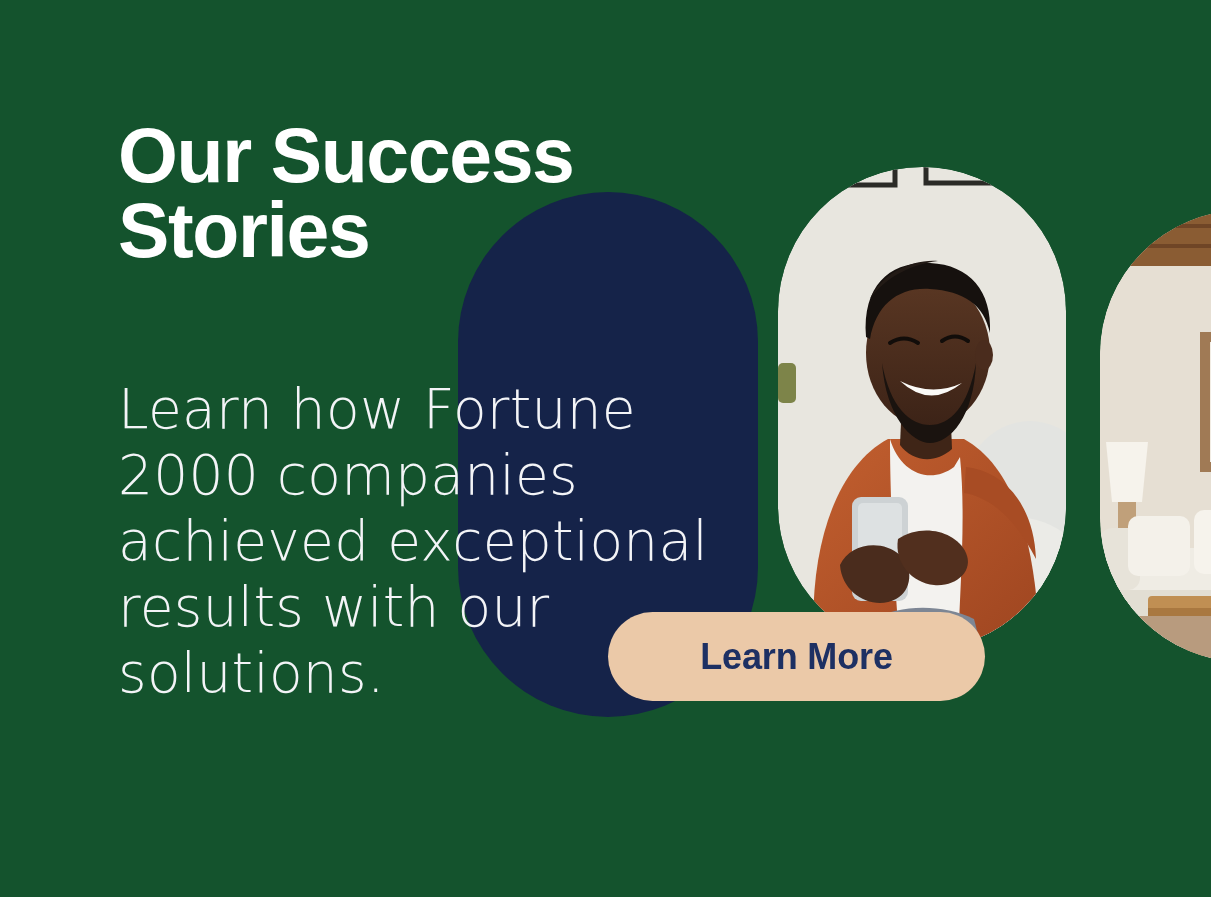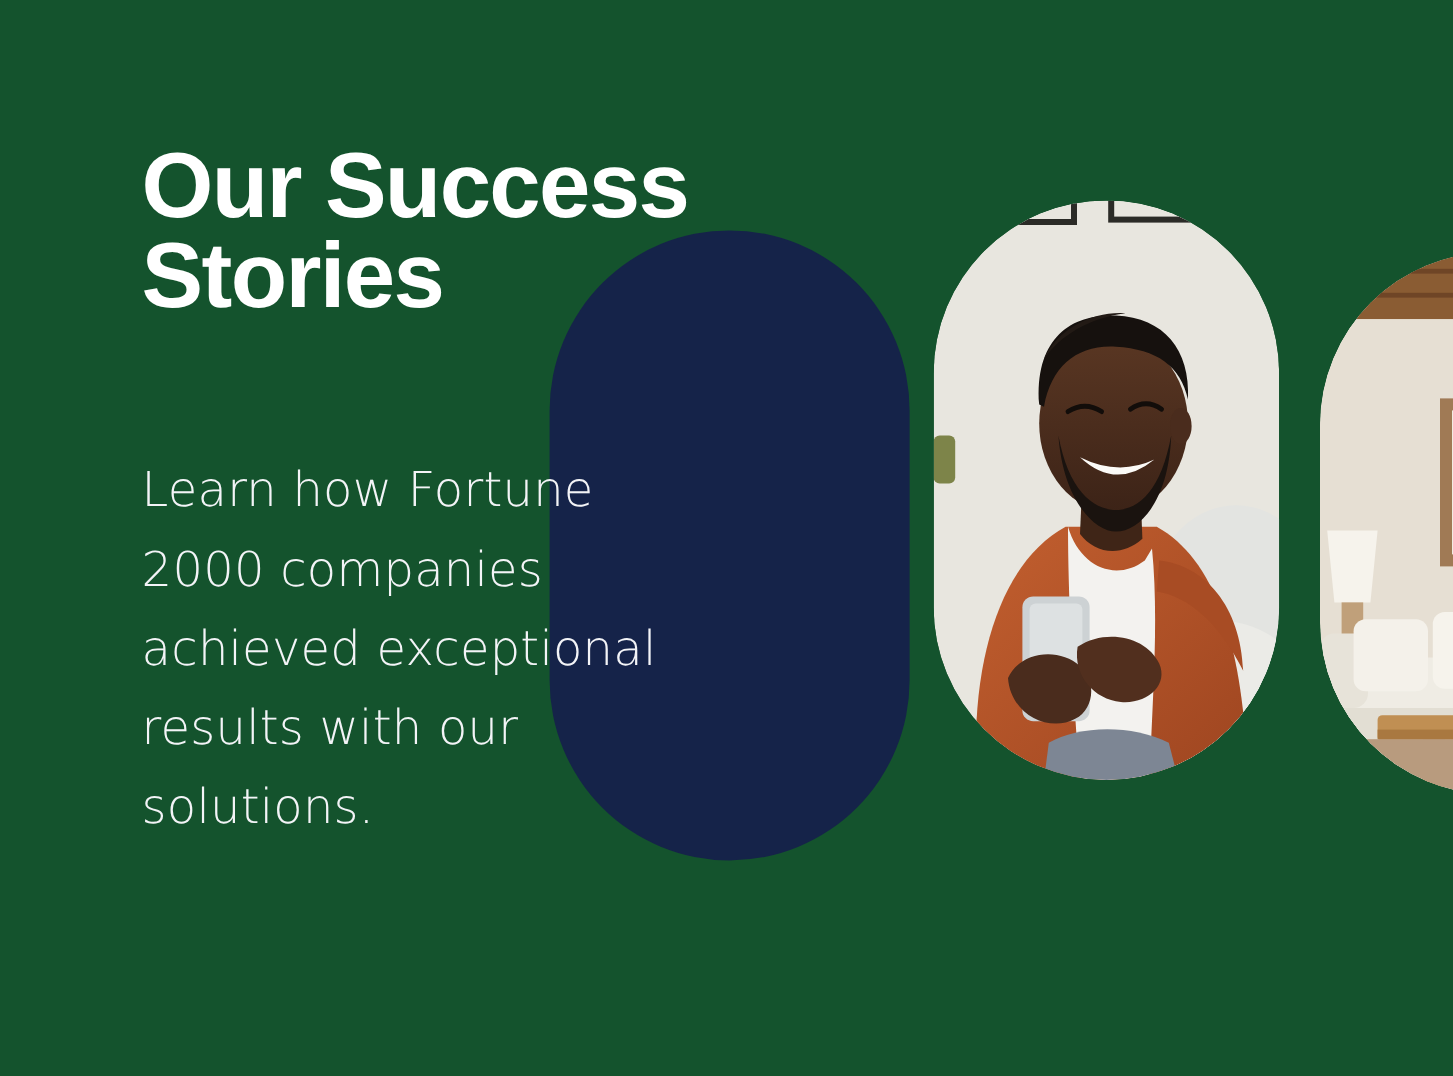--- a/index.html
+++ b/index.html
@@ -51,21 +51,21 @@
     white-space: pre-line;
   }
 
   .subcopy {
     margin: 0;
     position: absolute;
     left: 0;
     top: 258px;
     width: 600px;
     font-family: "DejaVu Sans", sans-serif;
-    font-size: 40px;
+    font-size: 55px;
     line-height: 66px;
     font-weight: 300;
     letter-spacing: 0.005em;
     color: #f3f4f7;
     white-space: pre-line;
   }
 
   
   .photo-card {
     position: absolute;
@@ -230,14 +230,17 @@
         <rect x="48" y="386" width="240" height="22" rx="4" fill="#c08f53"></rect>
         <rect x="48" y="398" width="240" height="8" fill="#a97840"></rect>
         <rect x="86" y="406" width="18" height="46" fill="#b07f46"></rect>
         <rect x="238" y="406" width="18" height="46" fill="#b07f46"></rect>
 
         <rect x="0" y="406" width="288" height="46" fill="#b89b7e"></rect>
       </g>
     </svg>
   </div>
 
+  <button class="cta-button">
+    <span>Learn More</span>
+  </button>
 
 </div>
 
 </body></html>

